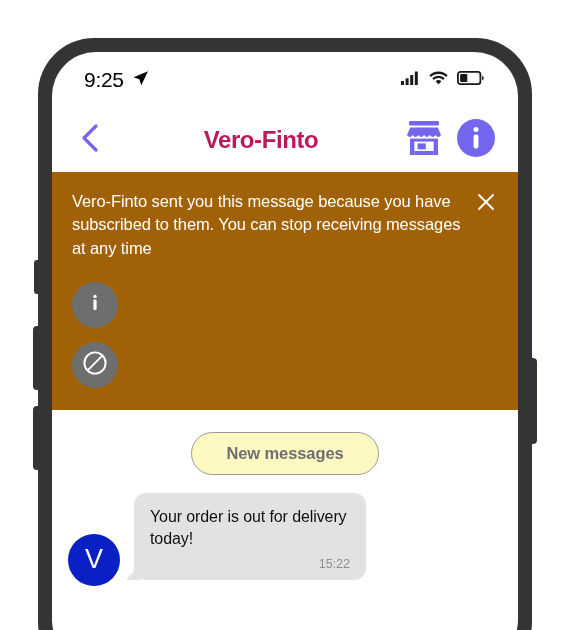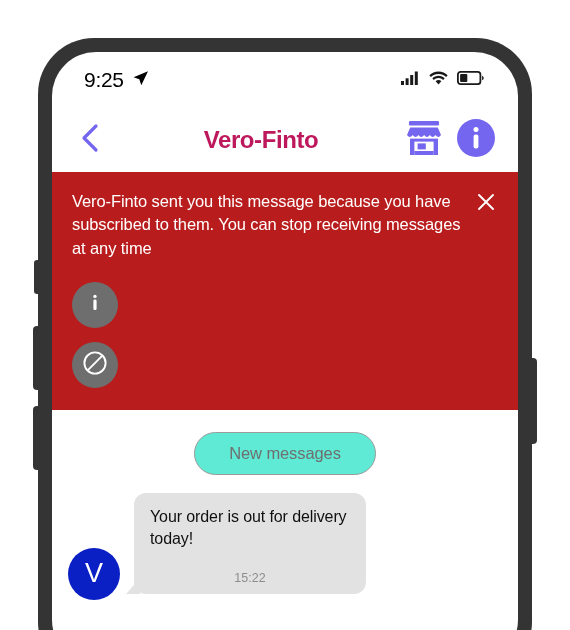--- a/index.html
+++ b/index.html
@@ -112,21 +112,21 @@
     display: flex;
     align-items: center;
     gap: 12px;
     flex: 0 0 auto;
   }
   .store-btn { width: 40px; height: 40px; display:flex; align-items:center; justify-content:center; cursor: pointer; }
   .info-btn  { width: 40px; height: 40px; display:flex; align-items:center; justify-content:center; cursor: pointer; }
 
   
   .notice-panel {
-    background: #b91c1c;
+    background: #a16207;
     padding: 18px 20px 22px 20px;
     box-sizing: border-box;
   }
   .notice-row {
     display: flex;
     align-items: flex-start;
   }
   .notice-text {
     flex: 1 1 auto;
     color: #ffffff;
@@ -170,23 +170,24 @@
   .new-messages-wrap {
     display: flex;
     justify-content: center;
   }
   .new-messages-pill {
     border: 1px solid #9a9a9a;
     border-radius: 22px;
     padding: 11px 34px;
     font-size: 16.5px;
     color: #6f6f6f;
-    background: #5eead4;
+    background: #fef9c3;
     letter-spacing: -0.1px;
     cursor: pointer;
+    font-weight: bold;
   }
   .day-label {
     margin-top: 15px;
     text-align: center;
     font-size: 14.5px;
     color: #8a8a8a;
   }
 
   .msg-row {
     margin-top: 18px;
@@ -220,22 +221,22 @@
     padding: 13px 16px 9px 16px;
     max-width: 200px;
   }
   .bubble-text {
     font-size: 16px;
     line-height: 1.33;
     color: #101010;
     letter-spacing: -0.1px;
   }
   .bubble-time {
-    margin-top: 22px;
-    text-align: center;
+    margin-top: 8px;
+    text-align: right;
     font-size: 12.5px;
     color: #8d8d8d;
   }
   .bubble-tail {
     position: absolute;
     left: -8px;
     bottom: 0;
     width: 0;
     height: 0;
     border-style: solid;

